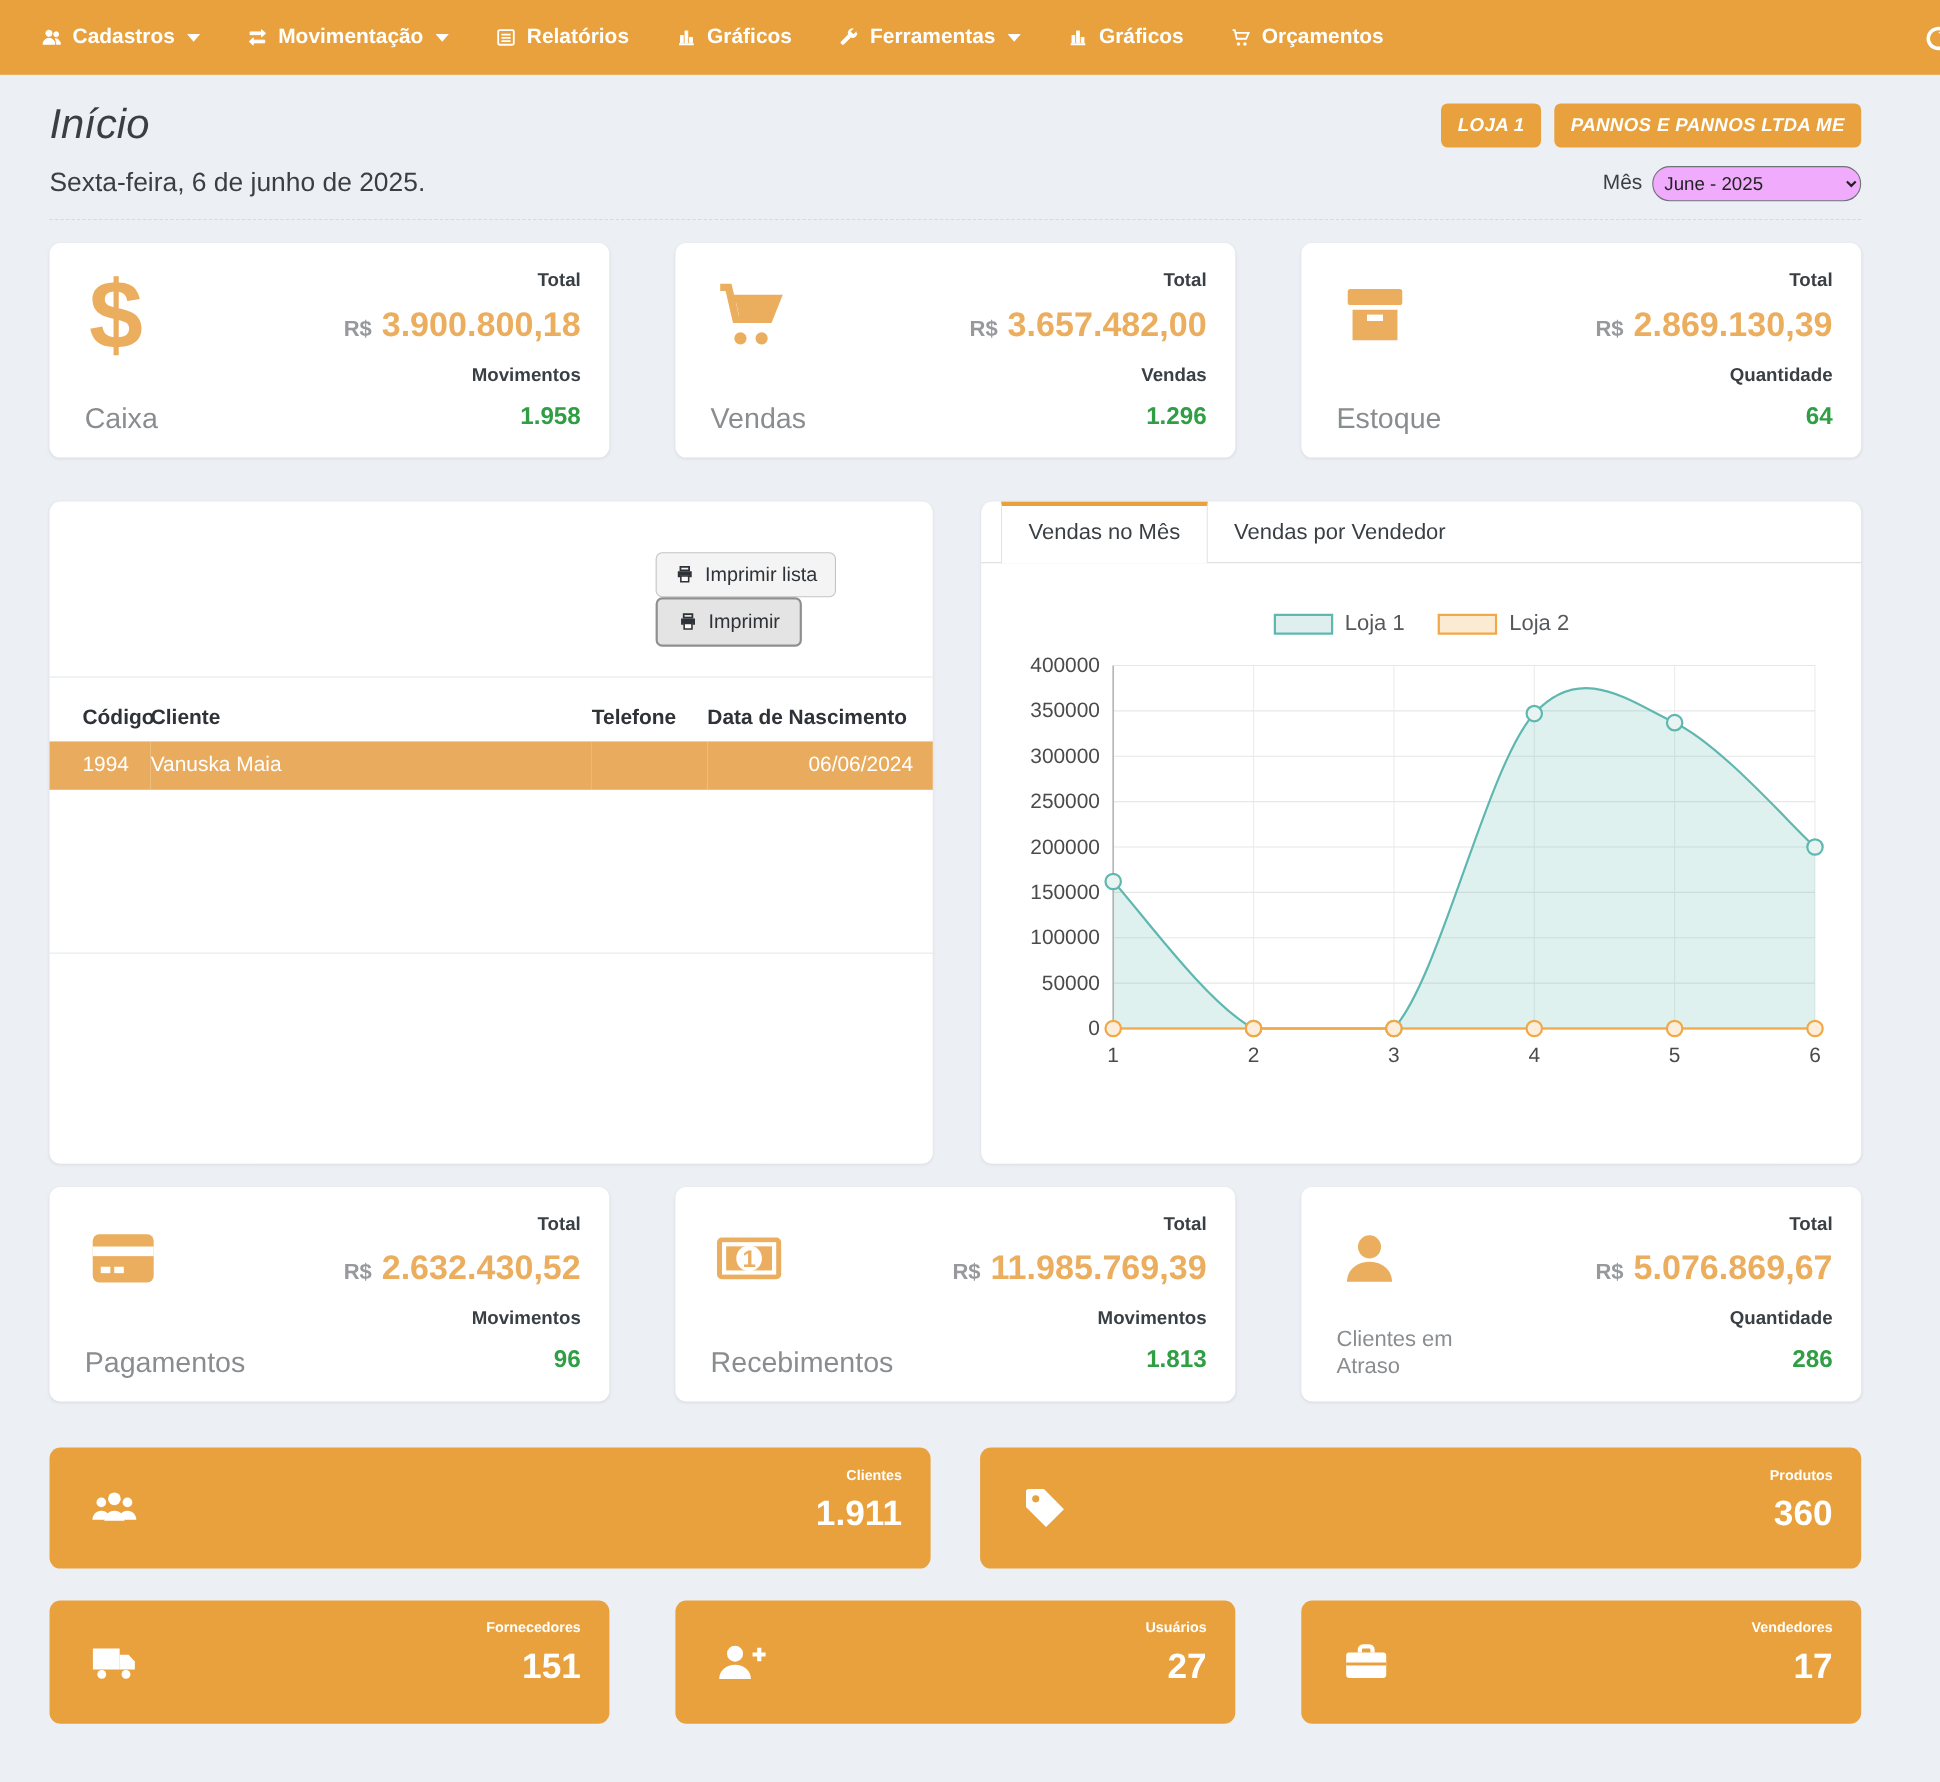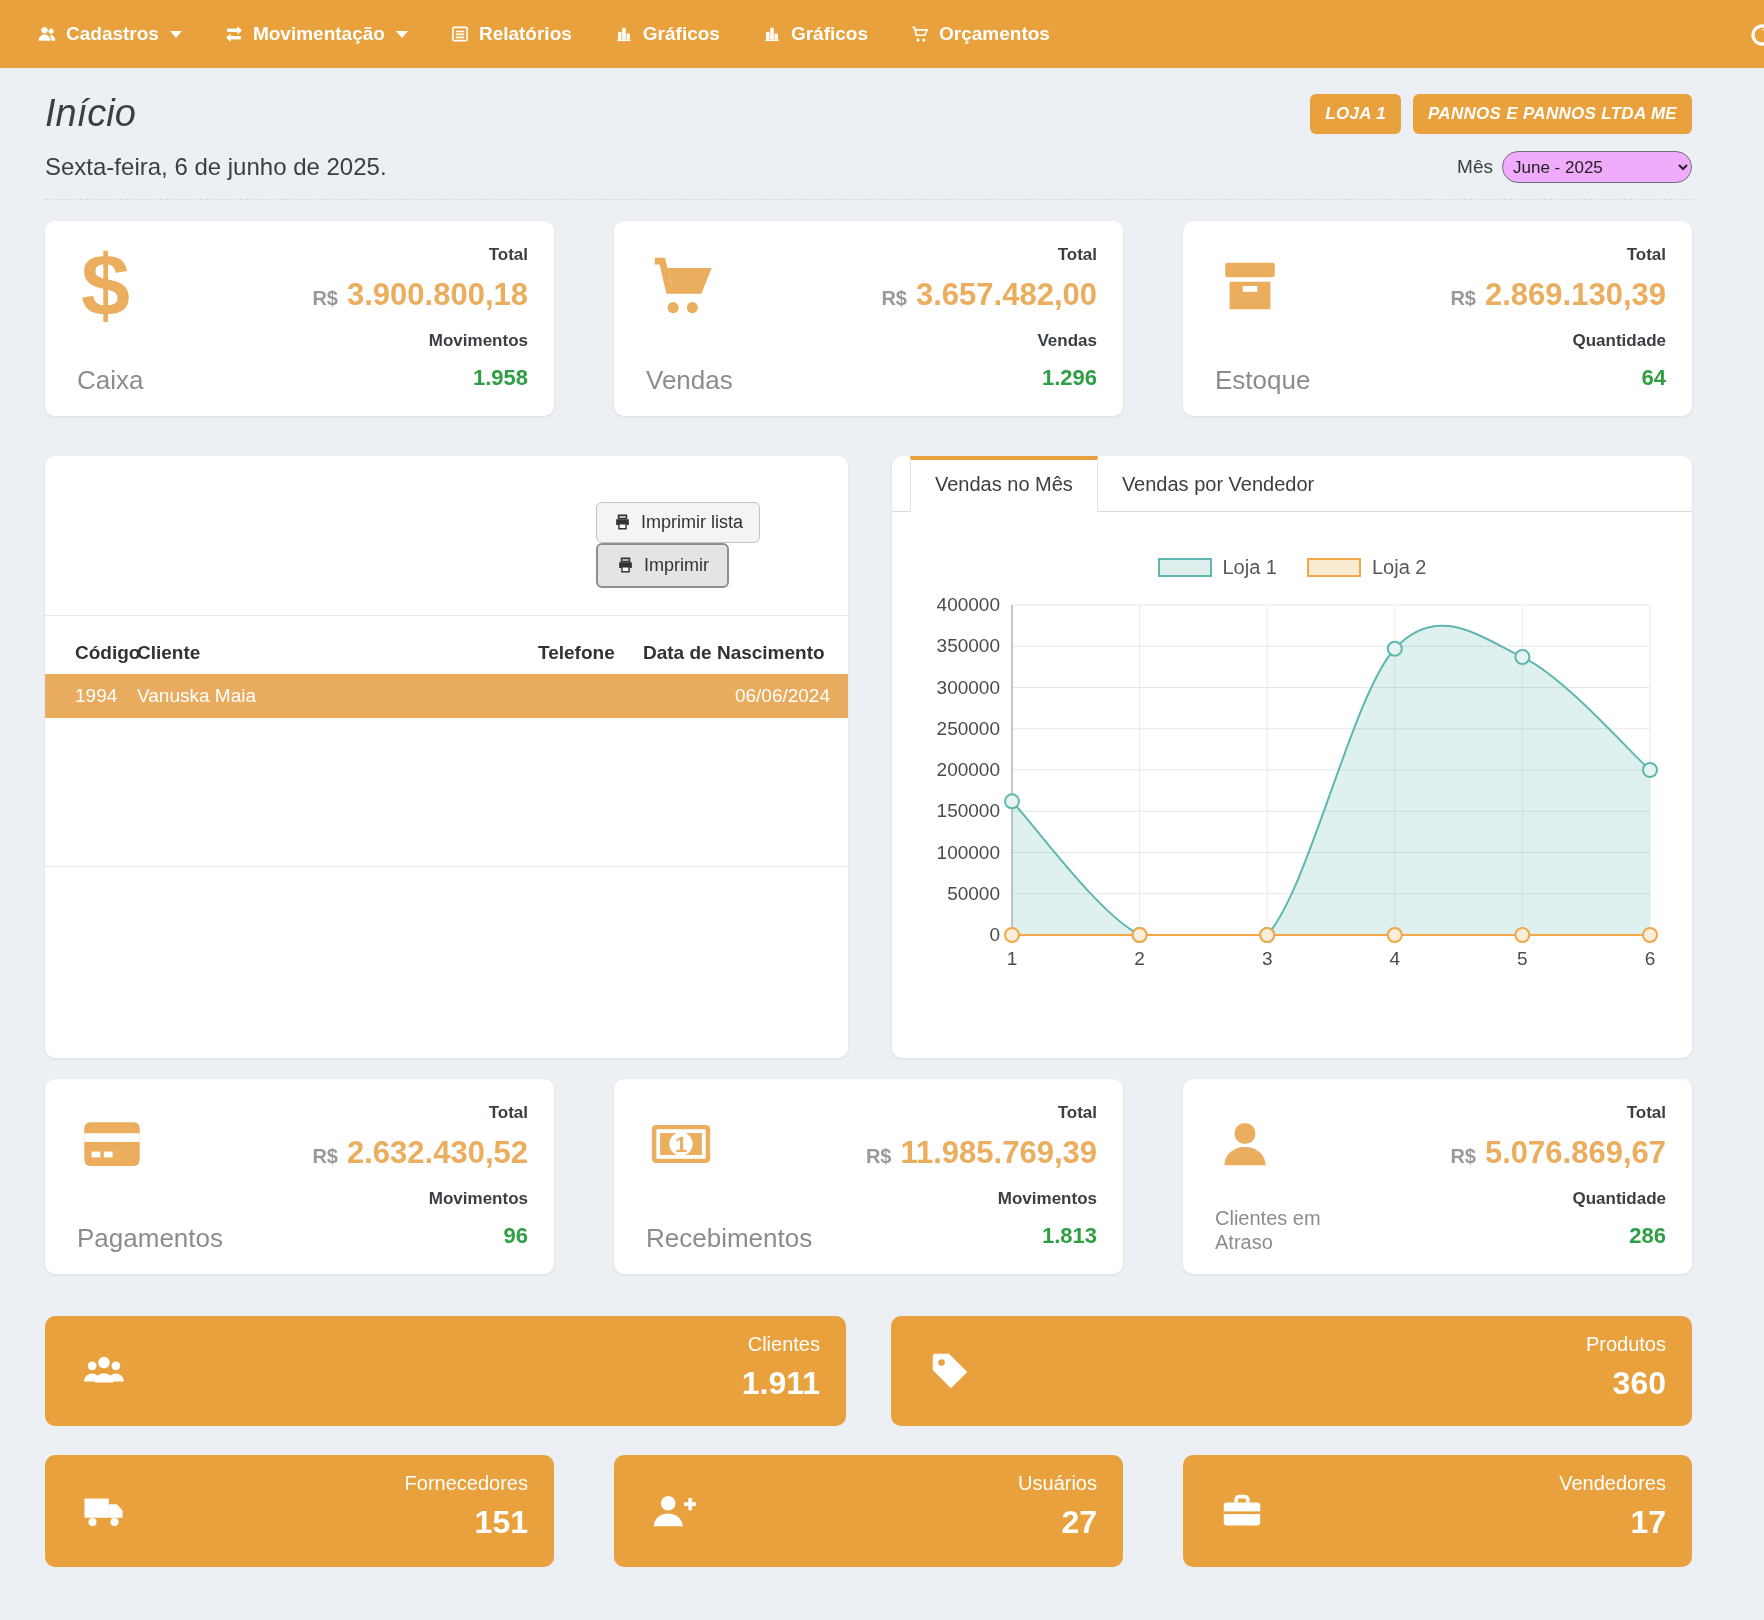--- a/index.html
+++ b/index.html
@@ -98,21 +98,21 @@
   
   .banner-row { display:flex; margin-top:42px; }
   .banner-row.r1 { gap:45px; }
   .banner-row.r2 { gap:60px; margin-top:29px; }
   .banner { background:#E8A13C; border-radius:10px; height:110px; position:relative; color:#fff; }
   .banner.wide { width:801px; }
   .banner.third { width:509px; height:112px; }
   .banner-icon { position:absolute; left:36px; top:50%; transform:translateY(-50%); }
   .banner-icon svg { width:46px; height:46px; fill:#fff; }
   .banner-meta { position:absolute; right:26px; top:17px; text-align:right; }
-  .banner-label { font-size:20px; font-weight:normal; }
+  .banner-label { font-size:13px; font-weight:bold; }
   .banner-value { font-size:32px; font-weight:bold; margin-top:9px; }
 </style>
 </head>
 <body>
 
 <div class="nav">
   <div class="nav-item">
     <span>
         <svg viewBox="0 0 24 24">
           <circle cx="9" cy="7.5" r="3.4"></circle>
@@ -146,20 +146,29 @@
   <div class="nav-item">
     <span>
         <svg viewBox="0 0 24 24">
           <path d="M4 19.5h16" stroke-width="2"></path>
           <rect x="5.5" y="10" width="3" height="8"></rect>
           <rect x="10.5" y="5" width="3" height="13"></rect>
           <rect x="15.5" y="12" width="3" height="6"></rect>
         </svg>
       </span>
     <span>Gráficos</span>
+  </div>
+  <div class="nav-item">
+    <span>
+        <svg viewBox="0 0 24 24">
+          <path d="M21 7.3a5.2 5.2 0 0 1-7.2 4.8L7 19a2.3 2.3 0 1 1-3.2-3.2l6.9-6.9a5.2 5.2 0 0 1 6.2-6.6l-3.3 3.3 3 3 3.3-3.3c.1.6.1 1.3.1 2z" stroke="none"></path>
+        </svg>
+      </span>
+    <span>Ferramentas</span>
+    <span class="caret"></span>
   </div>
   <div class="nav-item">
     <span>
         <svg viewBox="0 0 24 24">
           <path d="M4 19.5h16" stroke-width="2"></path>
           <rect x="5.5" y="10" width="3" height="8"></rect>
           <rect x="10.5" y="5" width="3" height="13"></rect>
           <rect x="15.5" y="12" width="3" height="6"></rect>
         </svg>
       </span>

